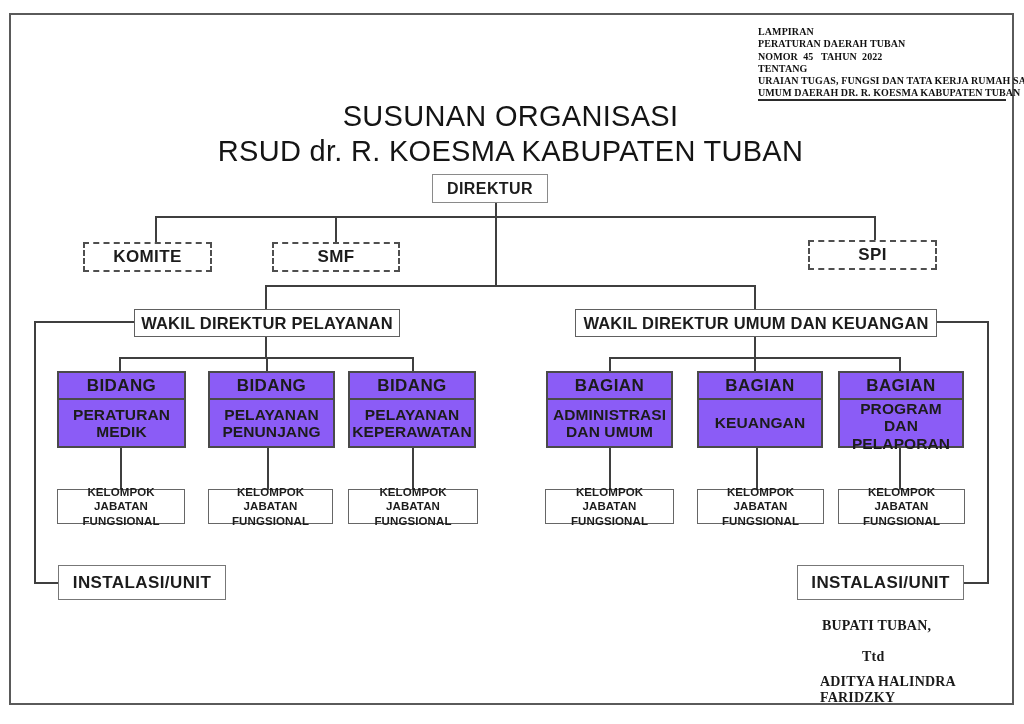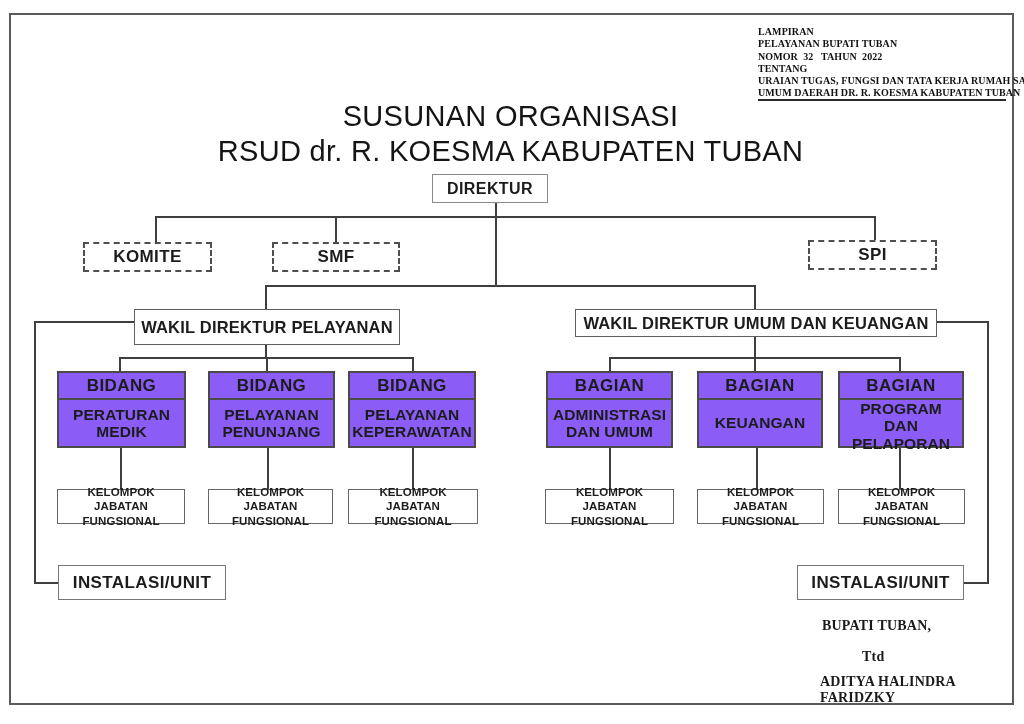--- a/index.html
+++ b/index.html
@@ -29,21 +29,21 @@
   .box{
     position:absolute;background:#fff;display:flex;align-items:center;justify-content:center;
     text-align:center;font-weight:700;color:#1c1c1c;box-sizing:border-box;
   }
   .b-direktur{left:432px;top:174px;width:116px;height:29px;border:1.5px solid #8a8a8a;font-size:16px;letter-spacing:.4px;}
   .b-dashed{border:2px dashed #4f4f4f;font-size:17px;letter-spacing:.4px;}
   .b-komite{left:83px;top:242px;width:129px;height:30px;}
   .b-smf{left:272px;top:242px;width:128px;height:30px;}
   .b-spi{left:808px;top:240px;width:129px;height:30px;}
   .b-wakil{border:1.5px solid #606060;font-size:16.5px;white-space:nowrap;letter-spacing:.2px;}
-  .b-wakil1{left:134px;top:309px;width:266px;height:36px;}
+  .b-wakil1{left:134px;top:309px;width:266px;height:28px;}
   .b-wakil2{left:575px;top:309px;width:362px;height:28px;}
   .divbox{
     position:absolute;top:371px;height:77px;border:2px solid #4a4a4a;background:#8b5cf6;
     box-sizing:border-box;display:flex;flex-direction:column;color:#1c1c1c;
   }
   .divbox .hd{
     height:25px;flex:0 0 25px;border-bottom:2px solid #4a4a4a;display:flex;align-items:center;
     justify-content:center;font-weight:700;font-size:17px;letter-spacing:.4px;
   }
   .divbox .bd{
@@ -68,21 +68,21 @@
   .sig-office{left:822px;top:618px;}
   .sig-ttd{left:862px;top:649px;}
   .sig-name{left:820px;top:674px;}
 </style>
 </head>
 <body>
 
 <div class="page">
   <div class="frame"></div>
 
-  <div class="lampiran"><div>LAMPIRAN</div><div>PELAYANAN BUPATI TUBAN</div><div>NOMOR  32   TAHUN  2022</div><div>TENTANG</div><div>URAIAN TUGAS, FUNGSI DAN TATA KERJA RUMAH SAKIT</div><div>UMUM DAERAH DR. R. KOESMA KABUPATEN TUBAN</div></div>
+  <div class="lampiran"><div>LAMPIRAN</div><div>PERATURAN DAERAH TUBAN</div><div>NOMOR  45   TAHUN  2022</div><div>TENTANG</div><div>URAIAN TUGAS, FUNGSI DAN TATA KERJA RUMAH SAKIT</div><div>UMUM DAERAH DR. R. KOESMA KABUPATEN TUBAN</div></div>
   <div class="lampiran-rule"></div>
 
   <div class="title">
     <div>SUSUNAN ORGANISASI</div>
     <div>RSUD dr. R. KOESMA KABUPATEN TUBAN</div>
   </div>
 
   <svg class="connectors" viewBox="0 0 1024 724" xmlns="http://www.w3.org/2000/svg">
     <g stroke="#3f3f3f" stroke-width="2" fill="none">
       <path d="M496 203 V287"></path>

